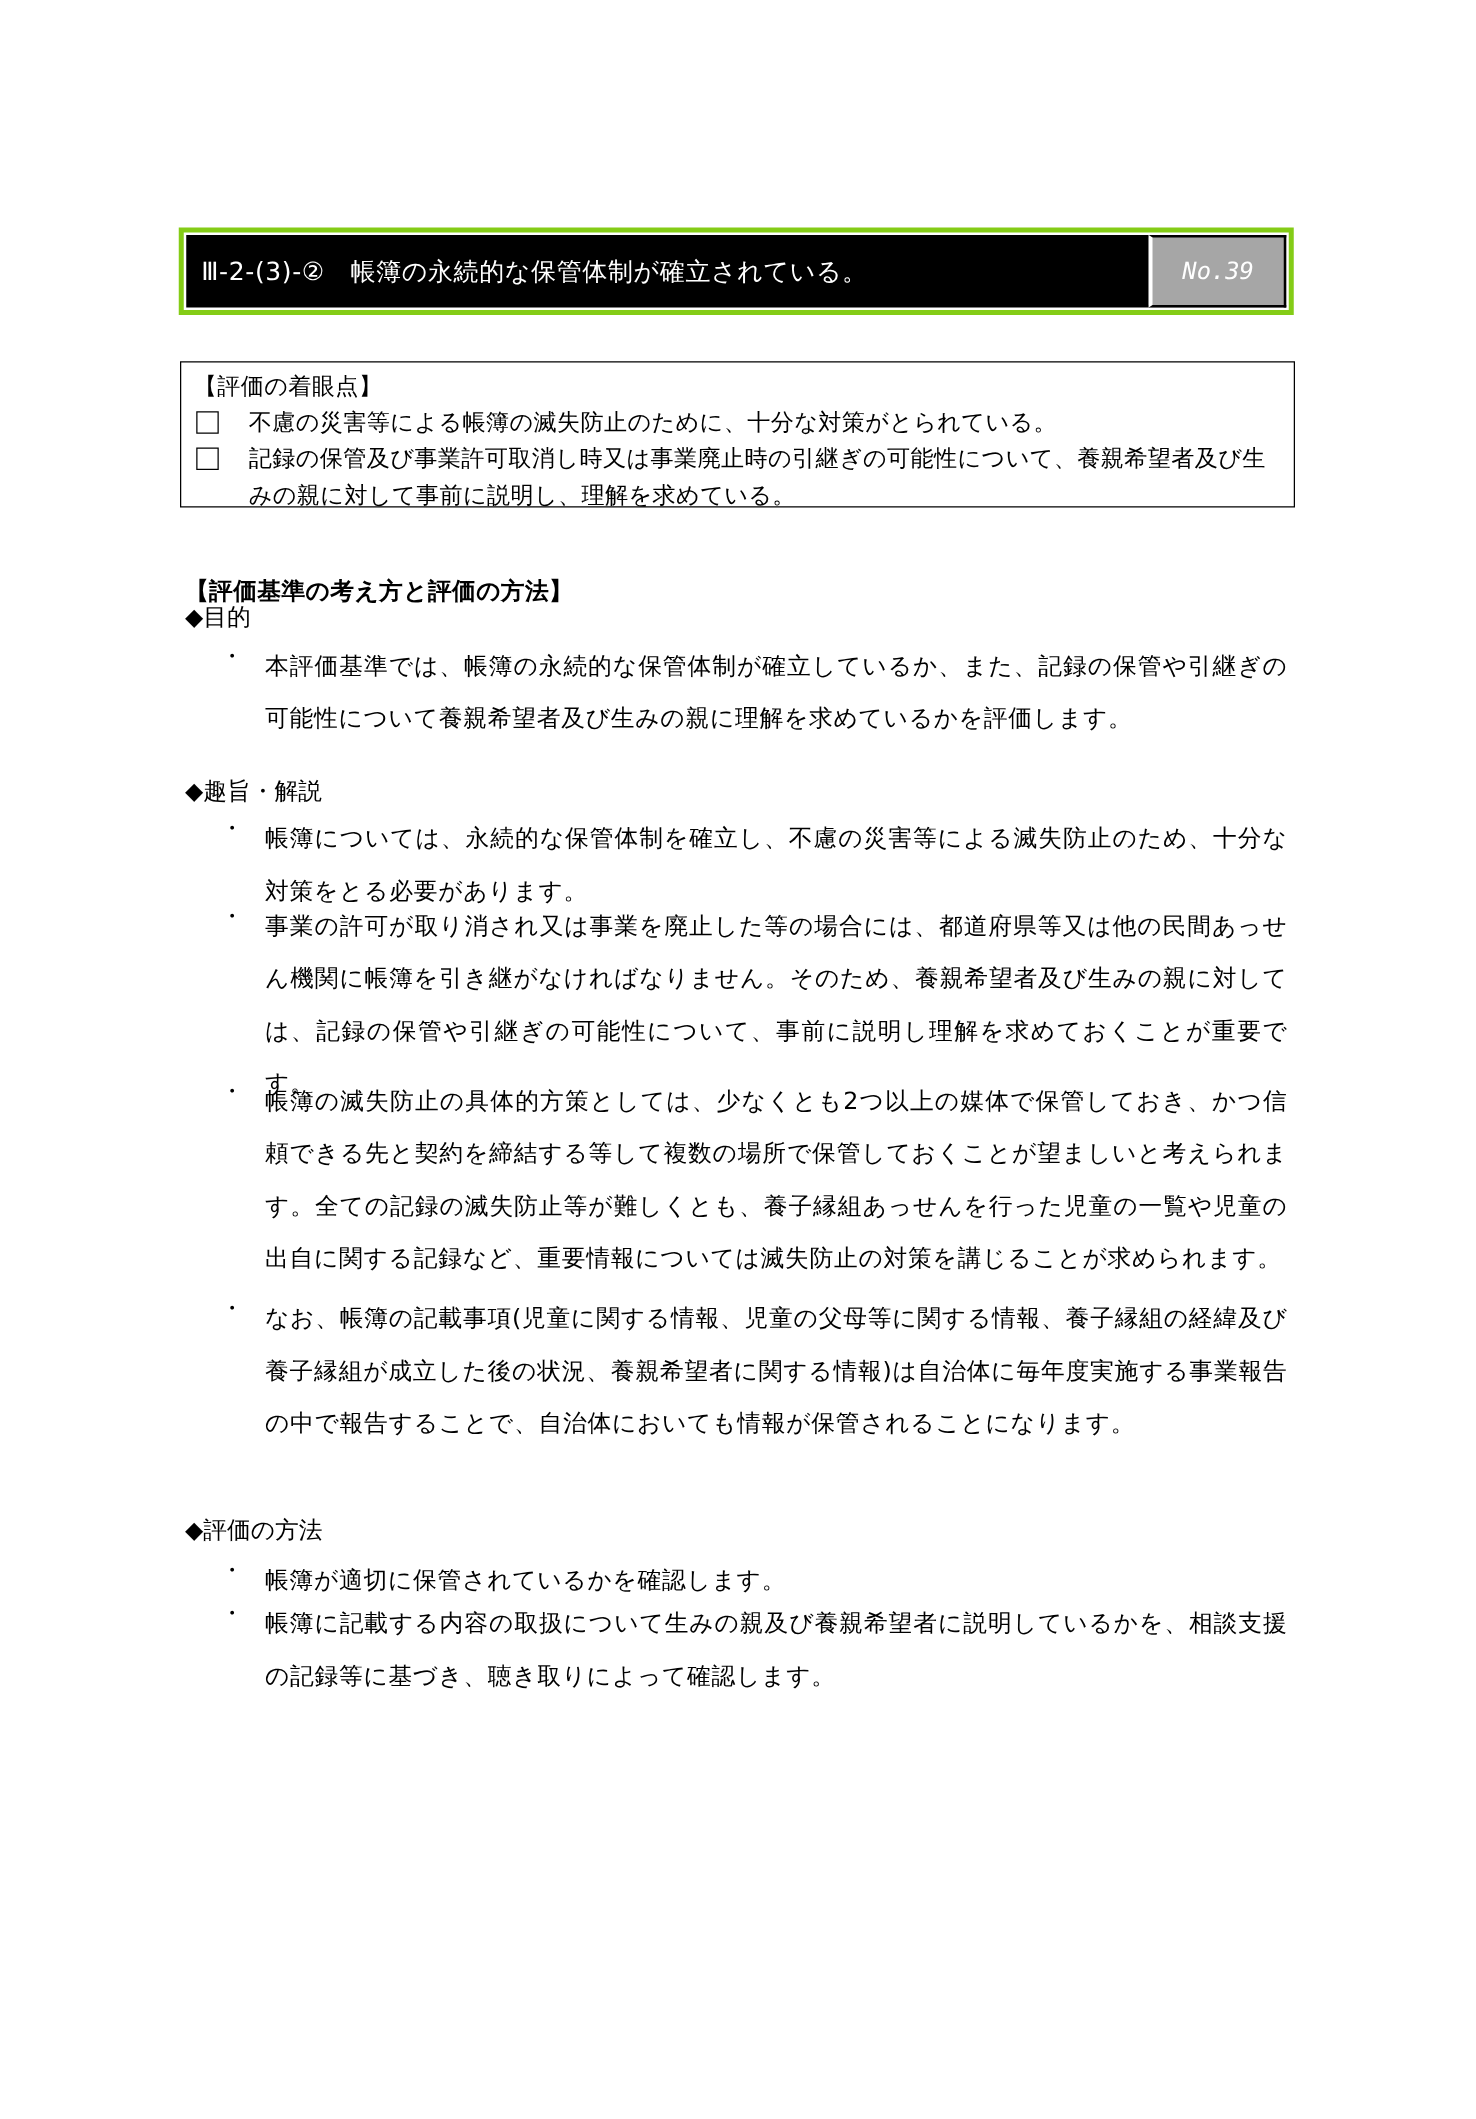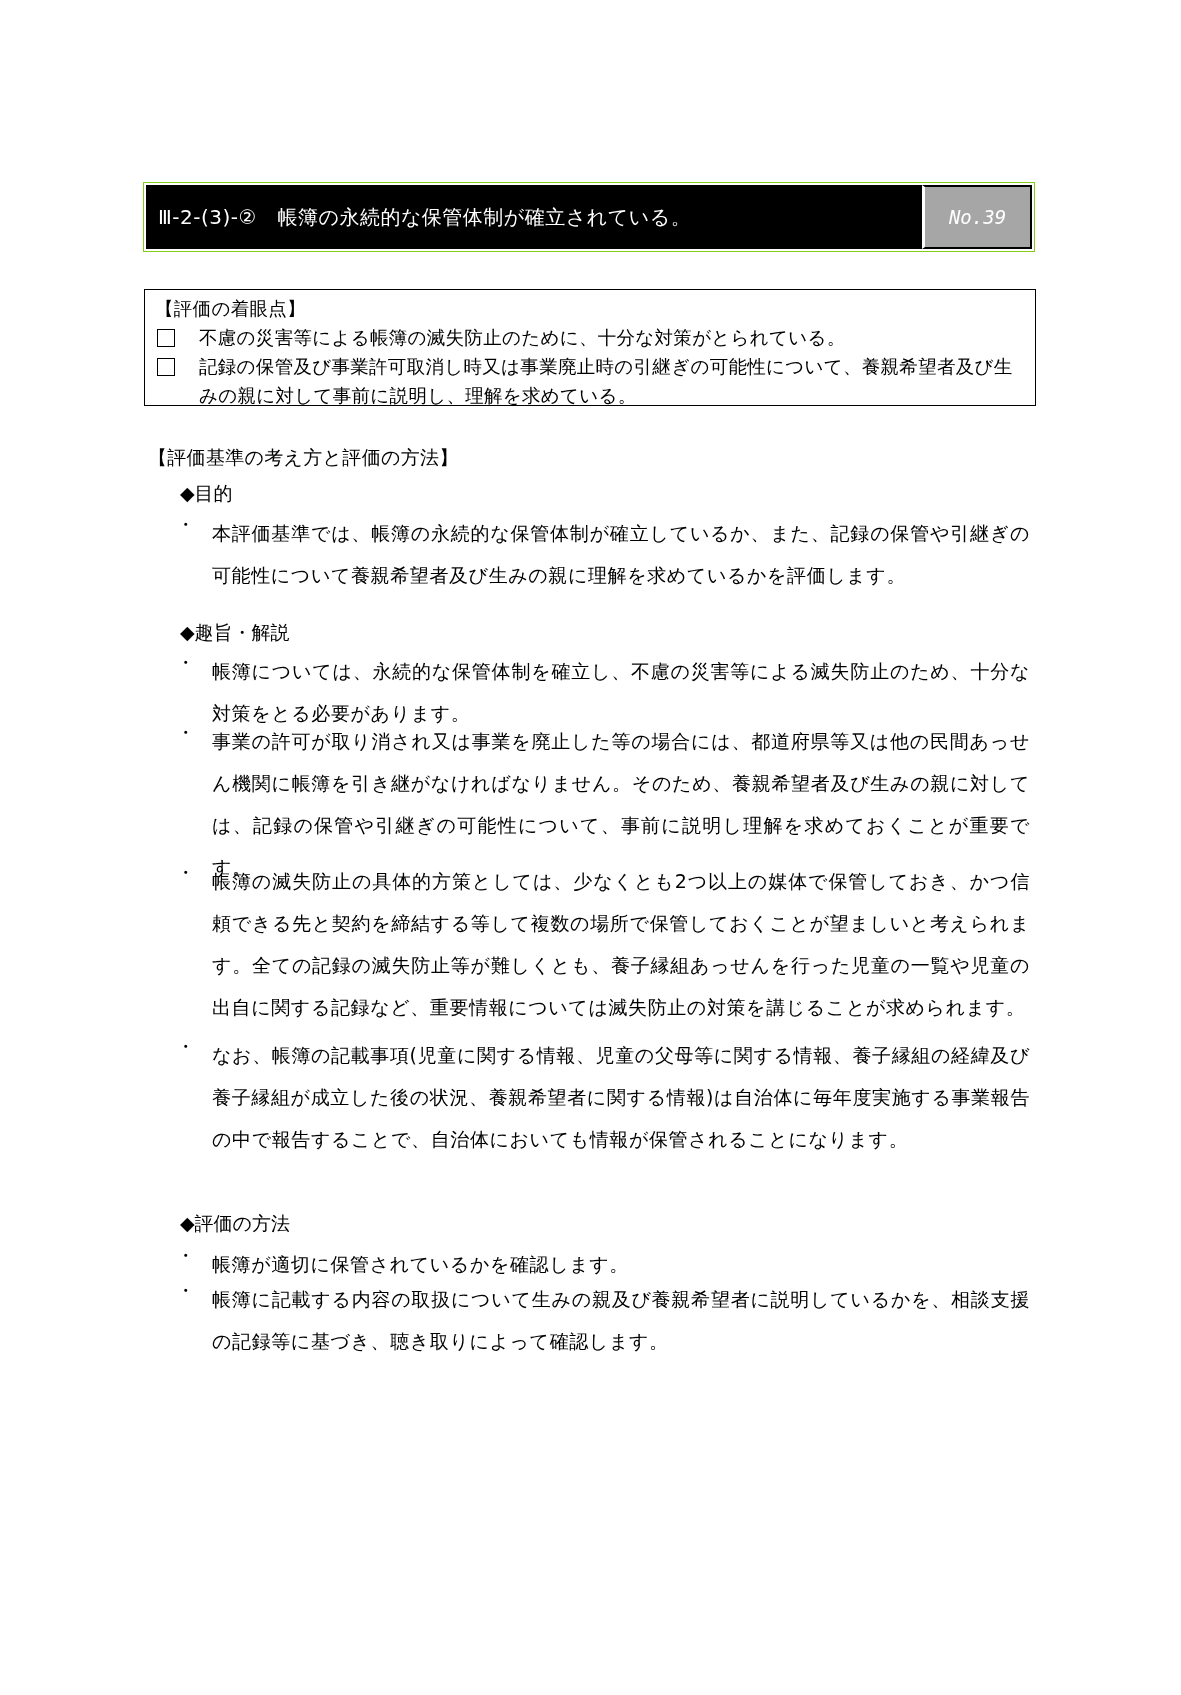--- a/index.html
+++ b/index.html
@@ -3,36 +3,36 @@
 <meta charset="utf-8">
 <style>
   html, body { margin:0; padding:0; background:#ffffff; }
   body { width:1181px; height:1695px; position:relative; overflow:hidden;
          font-family:"DejaVu Sans", "Liberation Sans", sans-serif; color:#000; }
   .page { position:absolute; left:0; top:0; width:1181px; height:1695px; }
 
   .heading { position:absolute; left:148px; top:152px; font-size:19px; letter-spacing:0.5px; white-space:nowrap; }
 
   .banner { position:absolute; left:143px; top:182px; width:892px; height:70px;
-            border:1px solid #84cc16; padding:2px; box-sizing:border-box; background:#fff; }
+            border:4px solid #84cc16; padding:2px; box-sizing:border-box; background:#fff; }
   .banner-inner { position:absolute; left:2px; top:2px; right:2px; bottom:2px; display:flex; }
   .banner-title { flex:1; background:#000; color:#fff; font-size:20px;
                   display:flex; align-items:center; padding-left:12px; white-space:nowrap; letter-spacing:0.5px; }
   .banner-no { width:110px; background:#a6a6a6; color:#fff; border:2px solid #000; border-left:3px solid #fff; box-sizing:border-box;
                display:flex; align-items:center; justify-content:center; font-family:"DejaVu Sans Mono", monospace; font-size:19px;font-style:italic; }
 
   .points { position:absolute; left:144px; top:289px; width:892px; height:117px;
             border:1px solid #000; box-sizing:border-box; font-size:18.5px; letter-spacing:0.3px; }
   .points .ptitle { position:absolute; left:10px; top:6px; }
   .points .pitem { position:absolute; left:12px; display:flex; }
   .points .chk { width:18px; height:18px; border:1.5px solid #000; box-sizing:border-box; margin-top:4px; margin-right:24px; flex:none; }
   .points .ptext { width:820px; line-height:29px;font-family:Liberation Mono, monospace; }
 
   .sec-head { position:absolute; left:148px; font-size:19px; letter-spacing:0.3px; white-space:nowrap; }
-  .sub-head { position:absolute; left:148px; font-size:19px; white-space:nowrap;margin-left:32px; }
+  .sub-head { position:absolute; left:148px; font-size:19px; white-space:nowrap; }
 
   .bullet { position:absolute; left:170px; display:flex; font-size:19px; letter-spacing:0.6px; }
   .bullet .dot { width:42px; flex:none; padding-left:6px; box-sizing:border-box; }
   .bullet .btext { width:818px; line-height:42px; text-align:justify; }
 </style>
 </head>
 <body>
 
 <div class="page">
 
@@ -49,21 +49,21 @@
     <div class="pitem" style="top:35px;">
       <span class="chk"></span>
       <span class="ptext">不慮の災害等による帳簿の滅失防止のために、十分な対策がとられている。</span>
     </div>
     <div class="pitem" style="top:64px;">
       <span class="chk"></span>
       <span class="ptext">記録の保管及び事業許可取消し時又は事業廃止時の引継ぎの可能性について、養親希望者及び生みの親に対して事前に説明し、理解を求めている。</span>
     </div>
   </div>
 
-  <div class="sec-head" style="top:445px;">【評価基準の考え方と評価の方法】</div>
+  <div class="sec-head" style="top:460px;font-weight:bold;">【評価基準の考え方と評価の方法】</div>
 
   <div class="sub-head" style="top:481px;">◆目的</div>
   <div class="bullet" style="top:512px;">
     <span class="dot">・</span>
     <span class="btext">本評価基準では、帳簿の永続的な保管体制が確立しているか、また、記録の保管や引継ぎの可能性について養親希望者及び生みの親に理解を求めているかを評価します。</span>
   </div>
 
   <div class="sub-head" style="top:620px;">◆趣旨・解説</div>
   <div class="bullet" style="top:650px;">
     <span class="dot">・</span>

